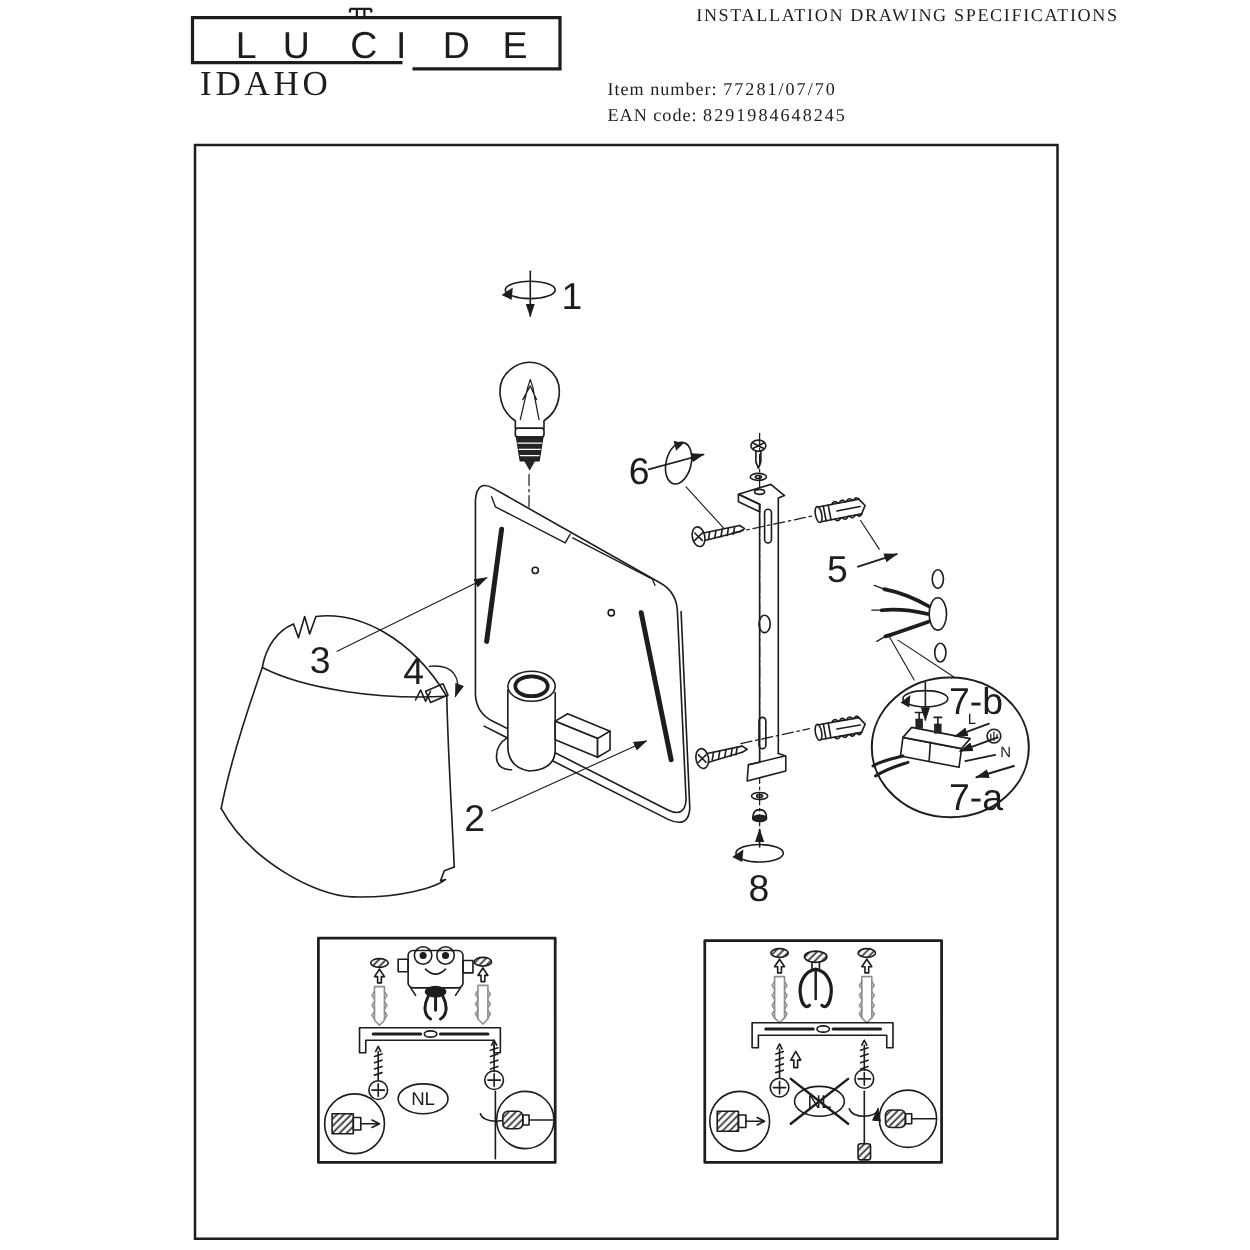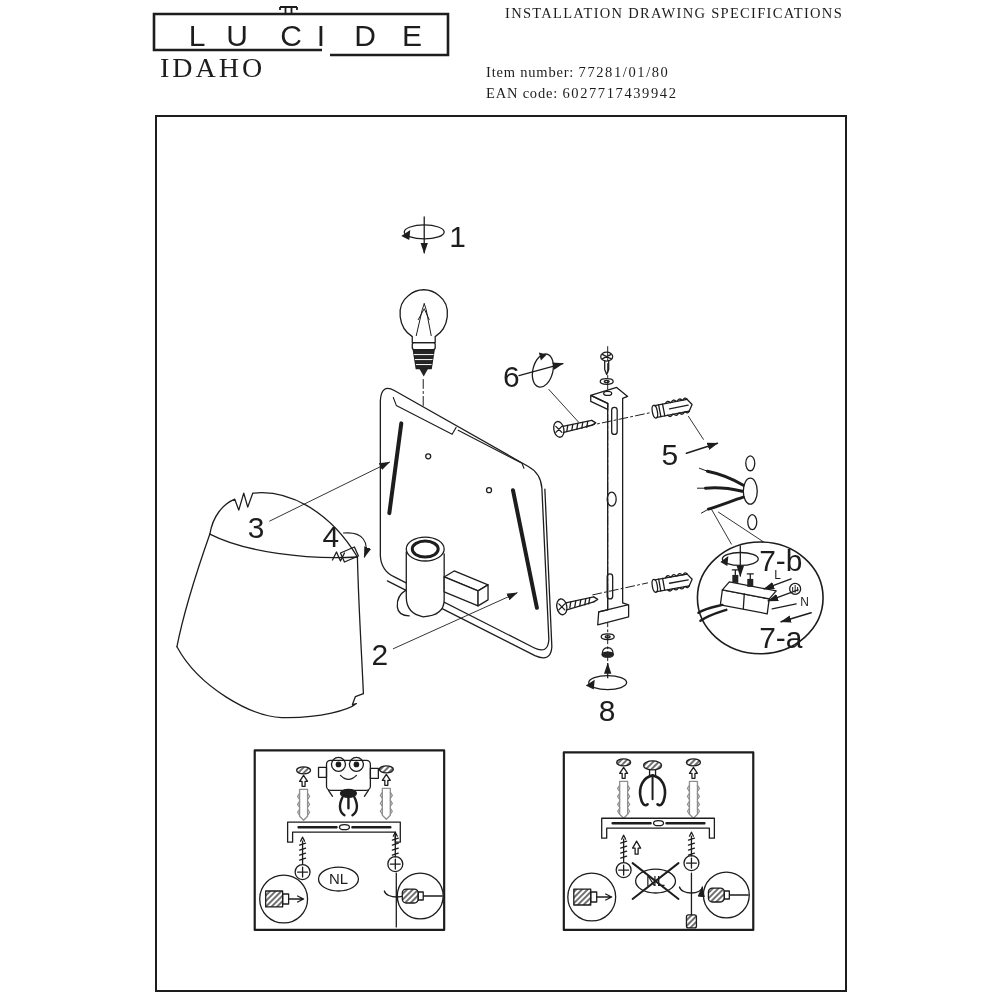--- a/index.html
+++ b/index.html
@@ -1,19 +1,19 @@
 <!DOCTYPE html>
 <html><head>
 <meta charset="utf-8">
 <style>
   html,body{margin:0;padding:0;background:#fff;}
   #page{position:relative;width:1000px;height:1000px;background:#ffffff;overflow:hidden;
         font-family:"Liberation Serif",serif;color:#1d1d1d;}
   .abs{position:absolute;}
-  #doc-title{top:5px;left:505px;width:390px;text-align:left;font-size:14.5px;
+  #doc-title{top:5px;left:505px;width:390px;text-align:right;font-size:14.5px;
              letter-spacing:1.3px;font-family:"Liberation Serif",serif;}
   #product-name{top:52px;left:160px;font-size:28px;letter-spacing:3px;}
   #codes{top:62px;left:486px;font-size:14.5px;line-height:21px;letter-spacing:.8px;}
   #codes .val{letter-spacing:1.6px;}
   #main-box{top:115px;left:155px;width:692px;height:877px;border:2px solid #1d1d1d;box-sizing:border-box;}
   #main-box svg{display:block;width:100%;height:100%;}
   svg text{fill:#1d1d1d;stroke:none;font-family:"Liberation Sans",sans-serif;}
   .num{font-size:30px;}
   .small{font-size:12px;}
   .nl{font-size:15px;}
@@ -40,25 +40,25 @@
     </g>
   </svg>
 
   <div class="abs" id="doc-title">INSTALLATION DRAWING SPECIFICATIONS</div>
 
   <div class="abs" id="product-name">IDAHO</div>
 
   <div class="abs" id="codes">
     <div>
       <span>Item number:</span>
-      <span class="val">77281/01/80</span>
+      <span class="val">77281/07/70</span>
     </div>
     <div>
       <span>EAN code:</span>
-      <span class="val">6027717439942</span>
+      <span class="val">8291984648245</span>
     </div>
   </div>
 
   <div class="abs" id="main-box">
   <svg viewBox="0 0 690 875">
     <defs>
       <marker id="ar" markerWidth="12" markerHeight="9" refX="10" refY="4.5" orient="auto" markerUnits="userSpaceOnUse">
         <polygon points="0,0.8 11,4.5 0,8.2" fill="#1d1d1d"></polygon>
       </marker>
       <pattern id="hx" width="4" height="4" patternUnits="userSpaceOnUse" patternTransform="rotate(45)">

